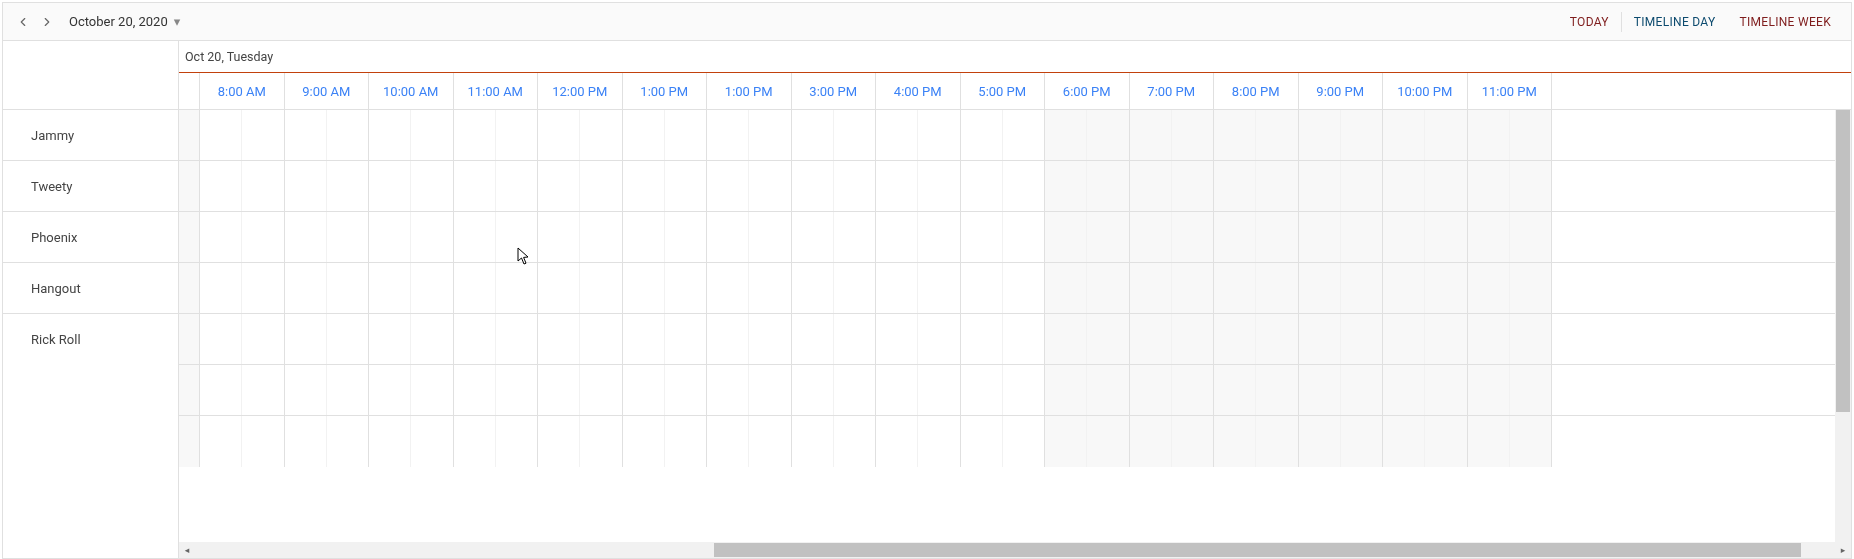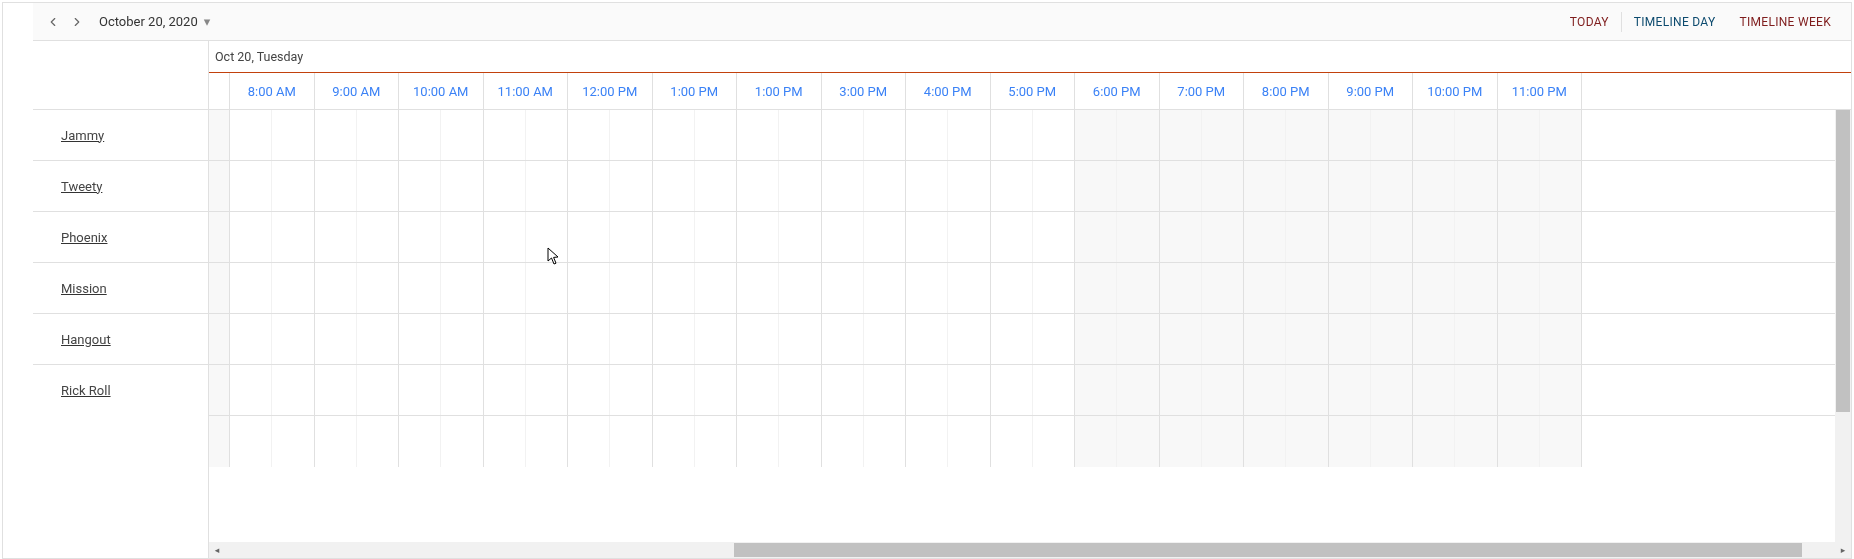--- a/index.html
+++ b/index.html
@@ -8,21 +8,20 @@
       height: 559px;
       font-family: "Segoe UI", Roboto, Arial, sans-serif;
       font-size: 13px;
       color: #333;
       background: #fff;
       overflow: hidden;
     }
     .outer {
       border: 1px solid #e0e0e0;
       margin: 2px;
-      padding-left: 30px;
     }
     
     .toolbar {
       display: flex;
       align-items: center;
       height: 38px;
       border-bottom: 1px solid #e0e0e0;
       padding: 0 8px;
       background: #fafafa;
     }
@@ -76,21 +75,20 @@
       flex-direction: column;
       background: #fff;
     }
     .left-header {
       height: 69px;
       border-bottom: 1px solid #e0e0e0;
     }
     .left-body {
       flex: 1;
       overflow: hidden;
-      text-decoration: underline;
     }
     .res-row {
       height: 51px;
       display: flex;
       align-items: center;
       padding-left: 28px;
       border-bottom: 1px solid #e0e0e0;
       color: #444;
       font-size: 13px;
     }
@@ -244,23 +242,20 @@
       <div class="left-header"></div>
       <div class="left-body" id="resource-body">
           <div class="res-row">
             <span>Jammy</span>
           </div>
           <div class="res-row">
             <span>Tweety</span>
           </div>
           <div class="res-row">
             <span>Phoenix</span>
-          </div>
-          <div class="res-row">
-            <span>Mission</span>
           </div>
           <div class="res-row">
             <span>Hangout</span>
           </div>
           <div class="res-row">
             <span>Rick Roll</span>
           </div>
         </div>
     </div>
     <div class="right-pane">

